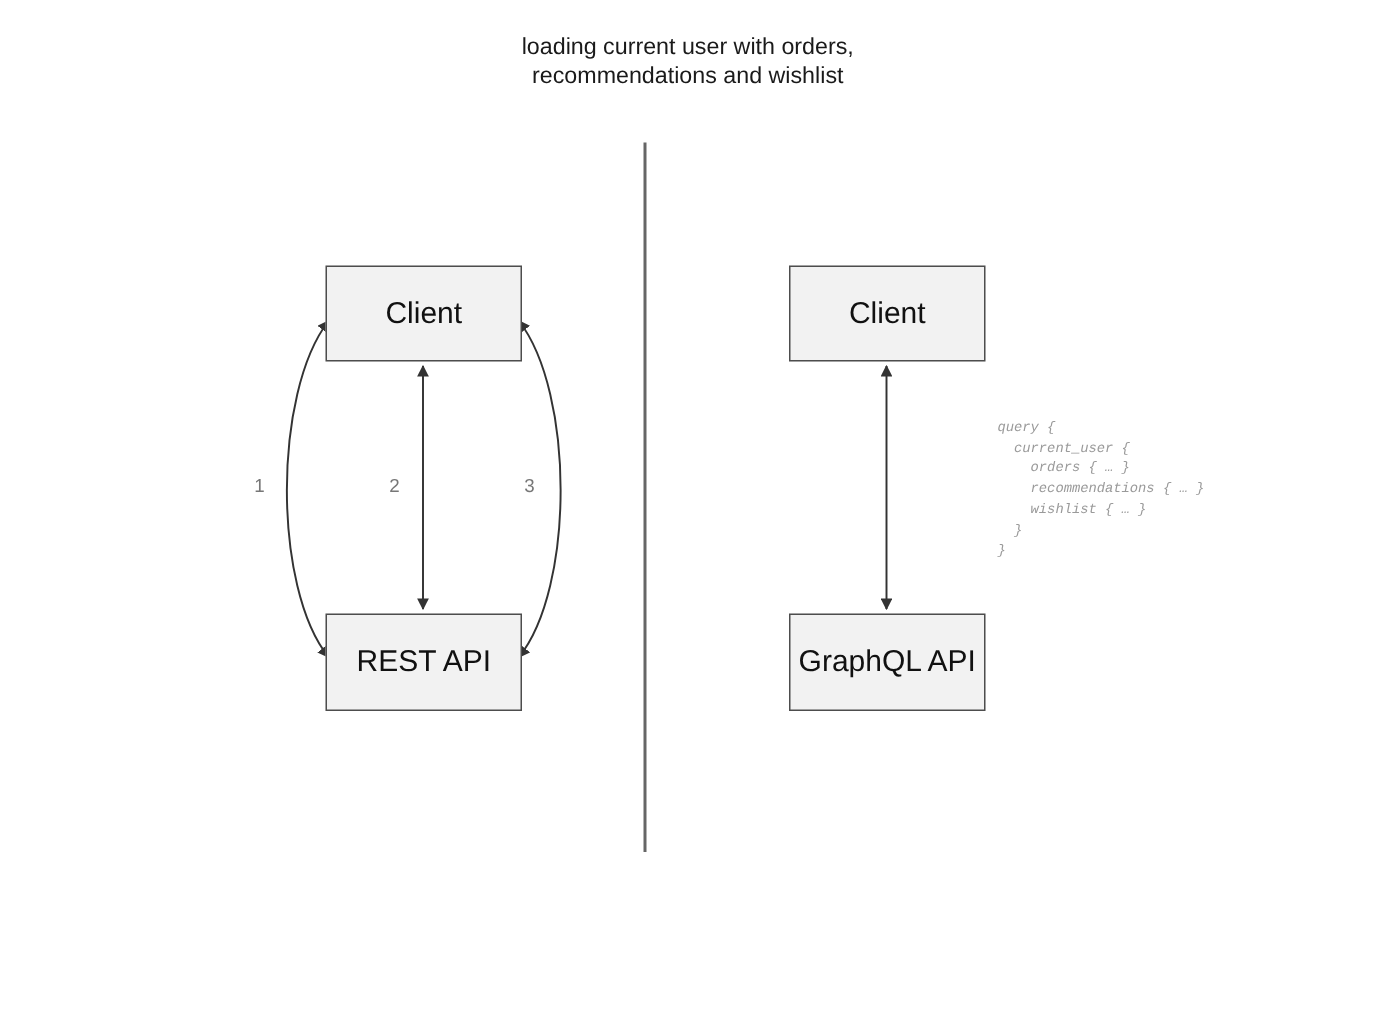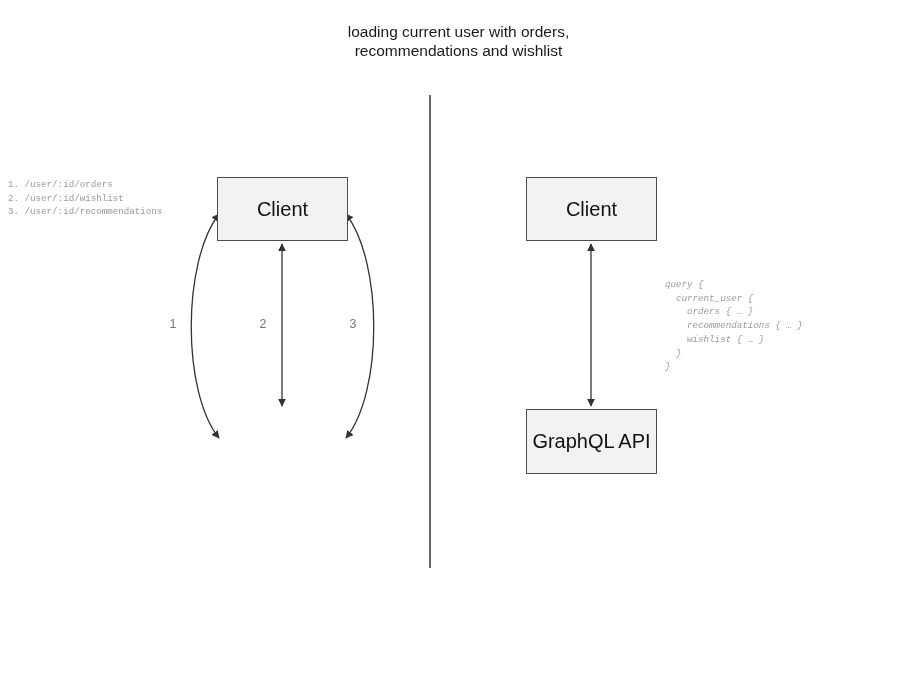--- a/index.html
+++ b/index.html
@@ -109,28 +109,26 @@
 
     <line x1="282" y1="244" x2="282" y2="406" stroke="#333333" stroke-width="1.3" marker-start="url(#arrow-start)" marker-end="url(#arrow-end)"></line>
 
     <path d="M 346 214 C 383 262 383 392 346 438" fill="none" stroke="#333333" stroke-width="1.3" marker-start="url(#arrow-start)" marker-end="url(#arrow-end)"></path>
 
     <line x1="591" y1="244" x2="591" y2="406" stroke="#333333" stroke-width="1.3" marker-start="url(#arrow-start)" marker-end="url(#arrow-end)"></line>
   </svg>
 
   <div class="node" id="node-client-rest">Client</div>
 
+  <div class="node" id="node-rest-api">REST API</div>
 
   <div class="node" id="node-client-gql">Client</div>
 
   <div class="node" id="node-graphql-api">GraphQL API</div>
 
-  <div class="mono-note" id="rest-endpoints">1. /user/:id/orders
-2. /user/:id/wishlist
-3. /user/:id/recommendations</div>
 
   <div class="mono-note" id="gql-query">query {
   current_user {
     orders { … }
     recommendations { … }
     wishlist { … }
   }
 }</div>
 
   <div class="edge-label" id="edge-label-1">1</div>

